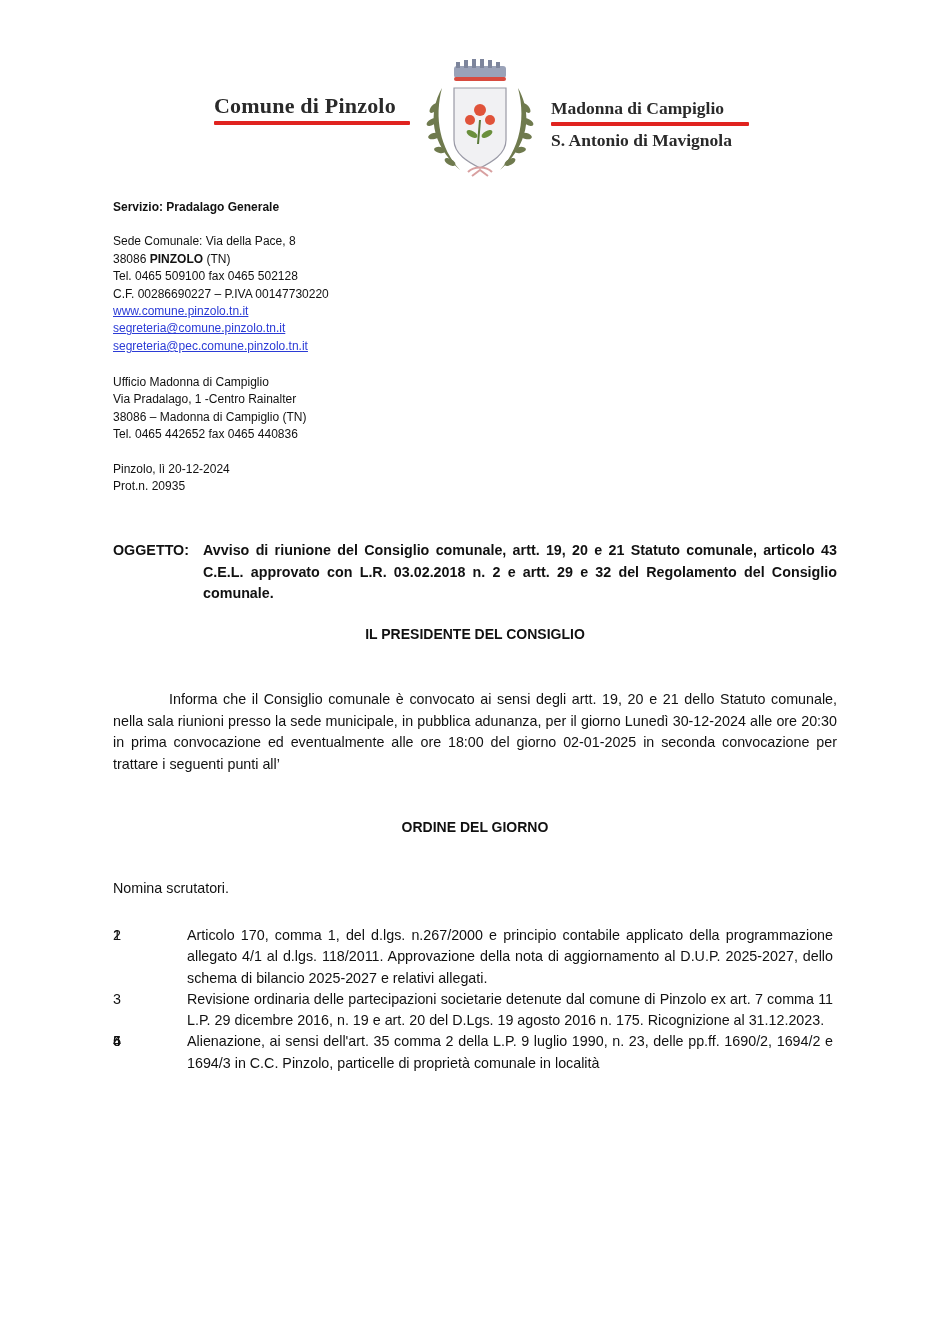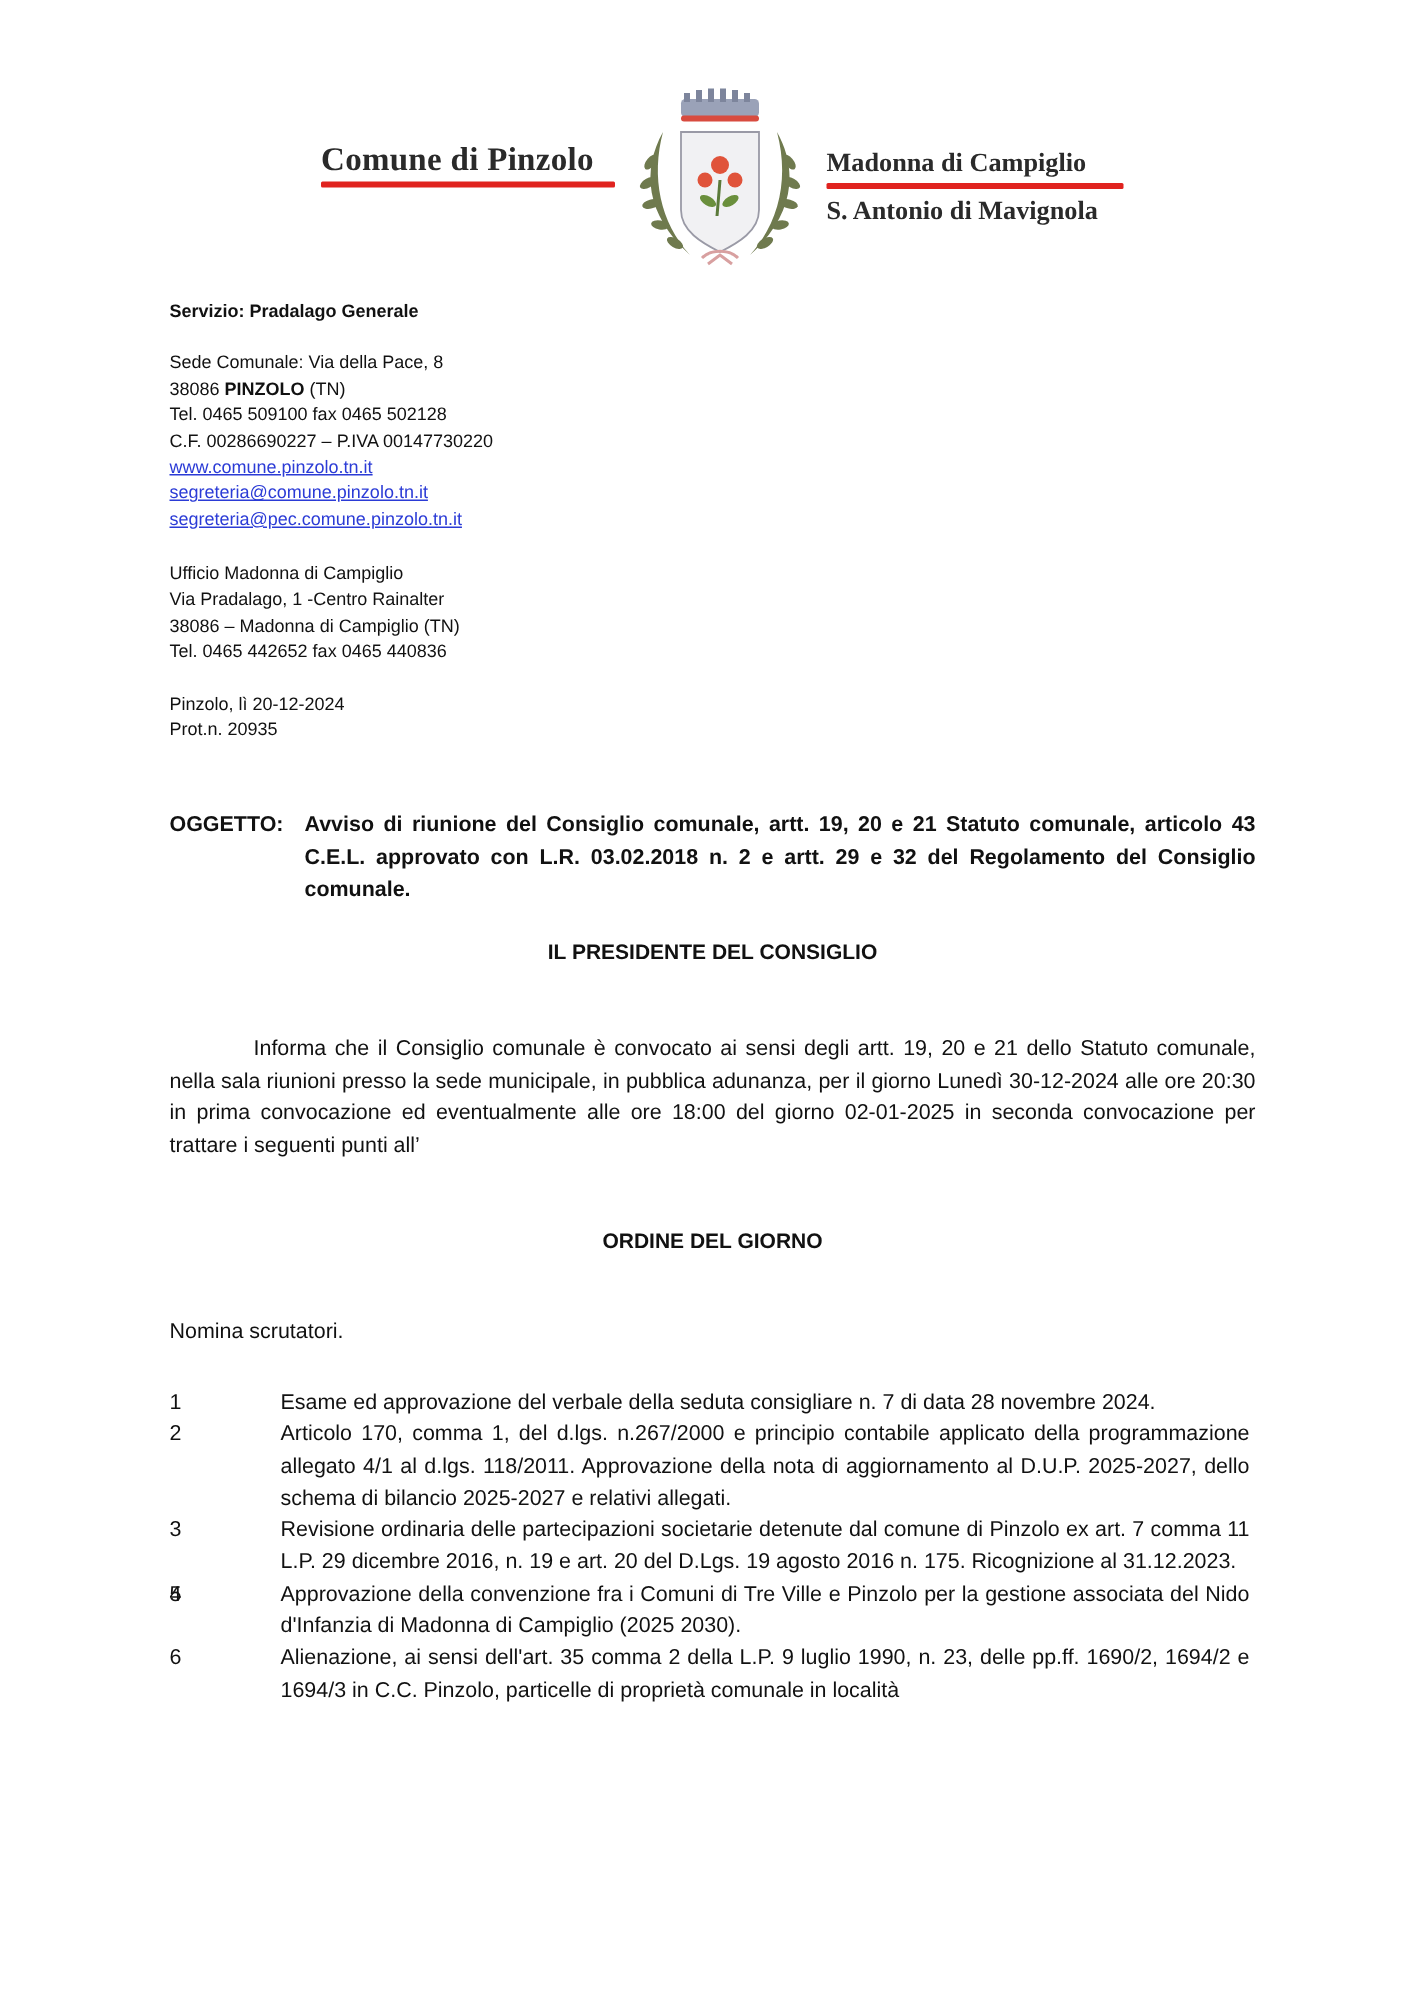--- a/index.html
+++ b/index.html
@@ -133,36 +133,34 @@
 
   <div class="para"><span class="indent"></span><span>Informa che il Consiglio comunale è convocato ai sensi degli artt. 19, 20 e 21 dello Statuto comunale, nella sala riunioni presso la sede municipale, in pubblica adunanza, per il giorno Lunedì 30-12-2024 alle ore 20:30 in prima convocazione ed eventualmente alle ore 18:00 del giorno 02-01-2025 in seconda convocazione per trattare i seguenti punti all’</span></div>
 
   <div class="center-title" style="top:819px;">ORDINE DEL GIORNO</div>
 
   <div class="nomina">Nomina scrutatori.</div>
 
   <div class="odg" id="agenda-list">
     <div class="item">
       <span class="num">1</span>
-      <div class="text">Esame ed approvazione del verbale della seduta consigliare n. 7 di data 28 novembre 2024.</div>
     </div>
     <div class="item">
       <span class="num">2</span>
       <div class="text">Articolo 170, comma 1, del d.lgs. n.267/2000 e principio contabile applicato della programmazione allegato 4/1 al d.lgs. 118/2011. Approvazione della nota di aggiornamento al D.U.P. 2025-2027, dello schema di bilancio 2025-2027 e relativi allegati.</div>
     </div>
     <div class="item">
       <span class="num">3</span>
       <div class="text">Revisione ordinaria delle partecipazioni societarie detenute dal comune di Pinzolo ex art. 7 comma 11  L.P. 29 dicembre 2016, n. 19 e art. 20  del D.Lgs. 19 agosto 2016 n. 175. Ricognizione al 31.12.2023.</div>
     </div>
     <div class="item">
       <span class="num">4</span>
     </div>
     <div class="item">
       <span class="num">5</span>
-      <div class="text">Approvazione della convenzione fra i Comuni di Tre Ville e Pinzolo per la gestione associata del Nido d'Infanzia di Madonna di Campiglio (2025  2030).</div>
     </div>
     <div class="item">
       <span class="num">6</span>
       <div class="text">Alienazione, ai sensi dell'art. 35 comma 2 della L.P. 9 luglio 1990, n. 23, delle pp.ff. 1690/2, 1694/2 e 1694/3 in C.C. Pinzolo, particelle di proprietà comunale in località</div>
     </div>
   </div>
 
 </div>
 
 </body></html>

